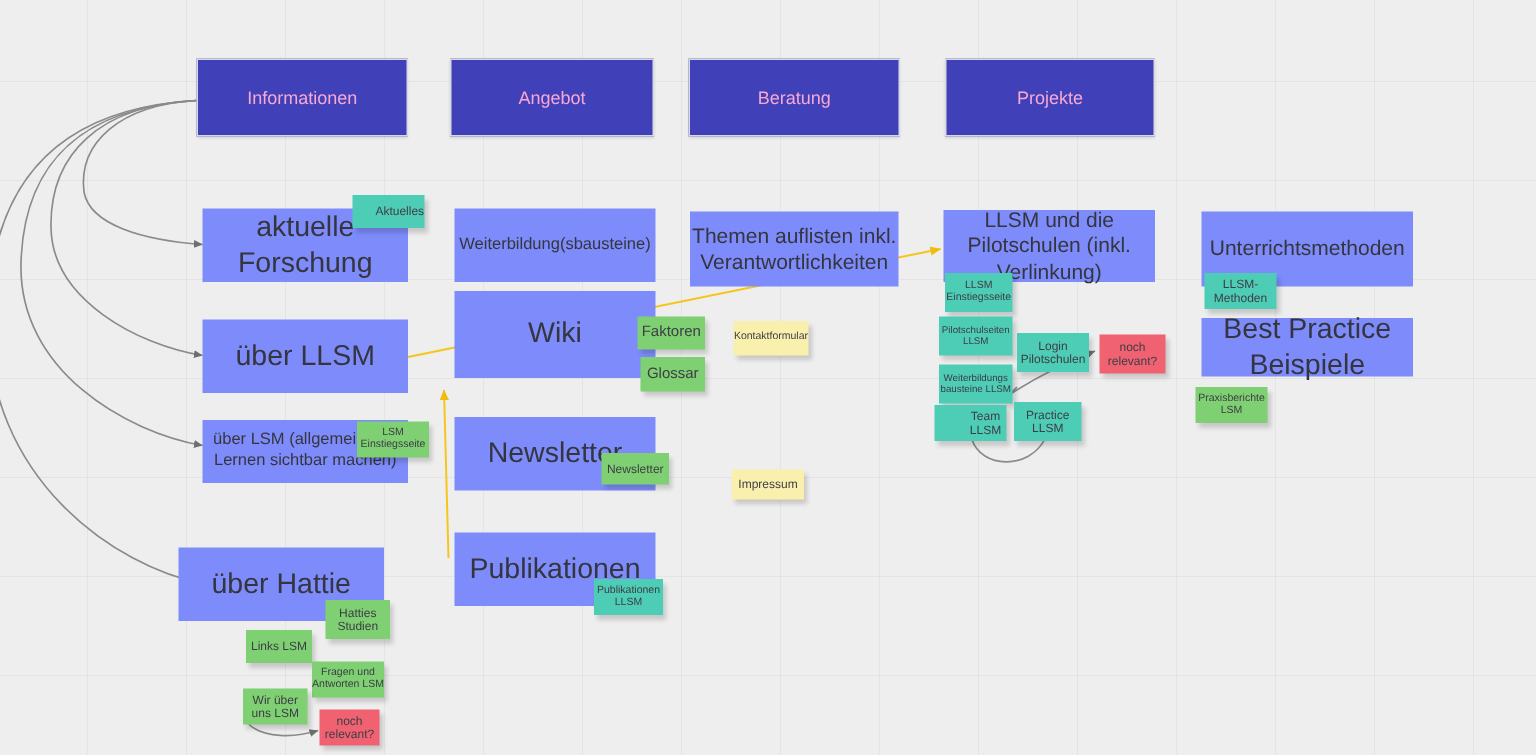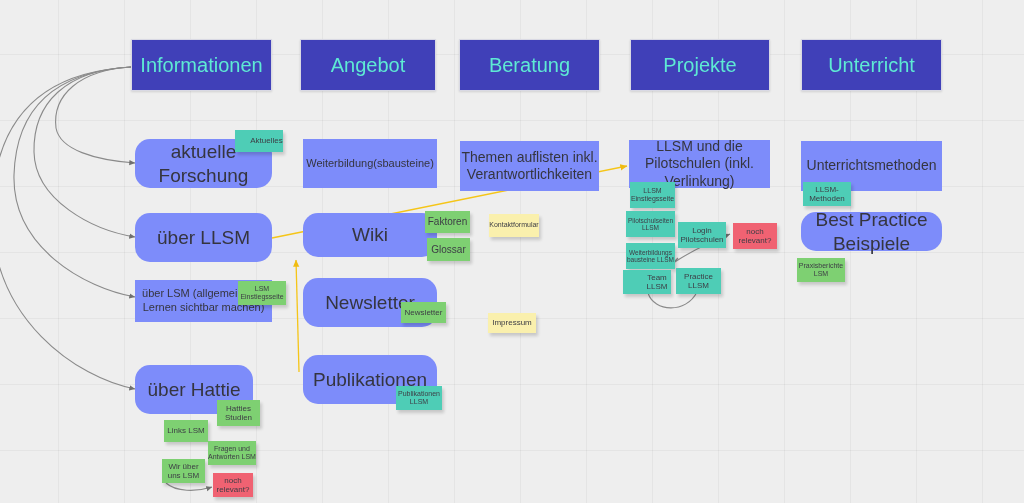--- a/index.html
+++ b/index.html
@@ -26,32 +26,32 @@
     display:flex;align-items:center;justify-content:center;
     text-align:center;
     color:#3b3b44;
     line-height:1.25;
     white-space:pre-line;
   }
 
   
   .hdr{
     background:#4040b8;
-    color:#5eead4;
+    color:#f9a8d4;
     border:1px solid #d9d9e4;
-    font-size:20px;
+    font-size:12px;
     box-shadow:0 1px 2px rgba(0,0,0,0.12);
   }
 
   
   .page{
     background:#7d8cfa;
     color:#35353f;
   }
-  .page.big{font-size:19px;border-radius:15px;}
+  .page.big{font-size:19px;}
   .page.mid{font-size:14px;}
   .page.sml{font-size:11px;}
 
   
   .note{
     position:absolute;
     box-sizing:border-box;
     display:flex;align-items:center;justify-content:center;
     text-align:center;
     line-height:1.15;
@@ -103,43 +103,40 @@
   </div>
   <div class="node hdr" style="left:300px;top:39px;width:136px;height:52px;">
     <span>Angebot</span>
   </div>
   <div class="node hdr" style="left:459px;top:39px;width:141px;height:52px;">
     <span>Beratung</span>
   </div>
   <div class="node hdr" style="left:630px;top:39px;width:140px;height:52px;">
     <span>Projekte</span>
   </div>
-  <div class="node hdr" style="left:801px;top:39px;width:141px;height:52px;">
-    <span>Unterricht</span>
-  </div>
 
   <div class="node page big" style="left:135px;top:139px;width:137px;height:49px;">
     <span>aktuelle
 Forschung</span>
   </div>
   <div class="node page big" style="left:135px;top:213px;width:137px;height:49px;">
     <span>über LLSM</span>
   </div>
   <div class="node page sml" style="left:135px;top:280px;width:137px;height:42px;">
     <span>über LSM (allgemeine Inf
 Lernen sichtbar machen)</span>
   </div>
-  <div class="node page big" style="left:135px;top:365px;width:118px;height:49px;">
+  <div class="node page big" style="left:119px;top:365px;width:137px;height:49px;">
     <span>über Hattie</span>
   </div>
 
   <div class="node page sml" style="left:303px;top:139px;width:134px;height:49px;">
     <span>Weiterbildung(sbausteine)</span>
   </div>
-  <div class="node page big" style="left:303px;top:213px;width:134px;height:44px;">
+  <div class="node page big" style="left:303px;top:194px;width:134px;height:58px;">
     <span>Wiki</span>
   </div>
   <div class="node page big" style="left:303px;top:278px;width:134px;height:49px;">
     <span>Newsletter</span>
   </div>
   <div class="node page big" style="left:303px;top:355px;width:134px;height:49px;">
     <span>Publikationen</span>
   </div>
 
   <div class="node page mid" style="left:460px;top:141px;width:139px;height:50px;">

